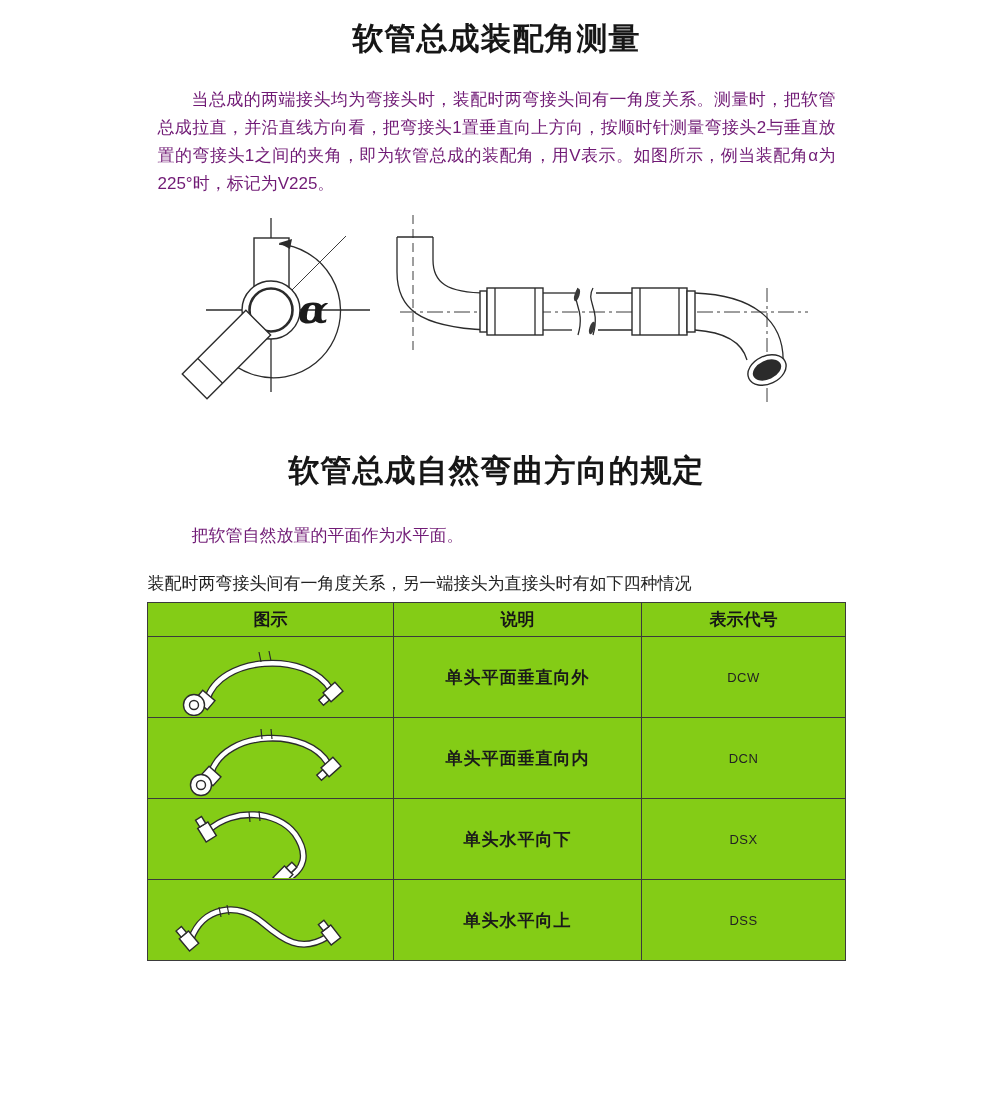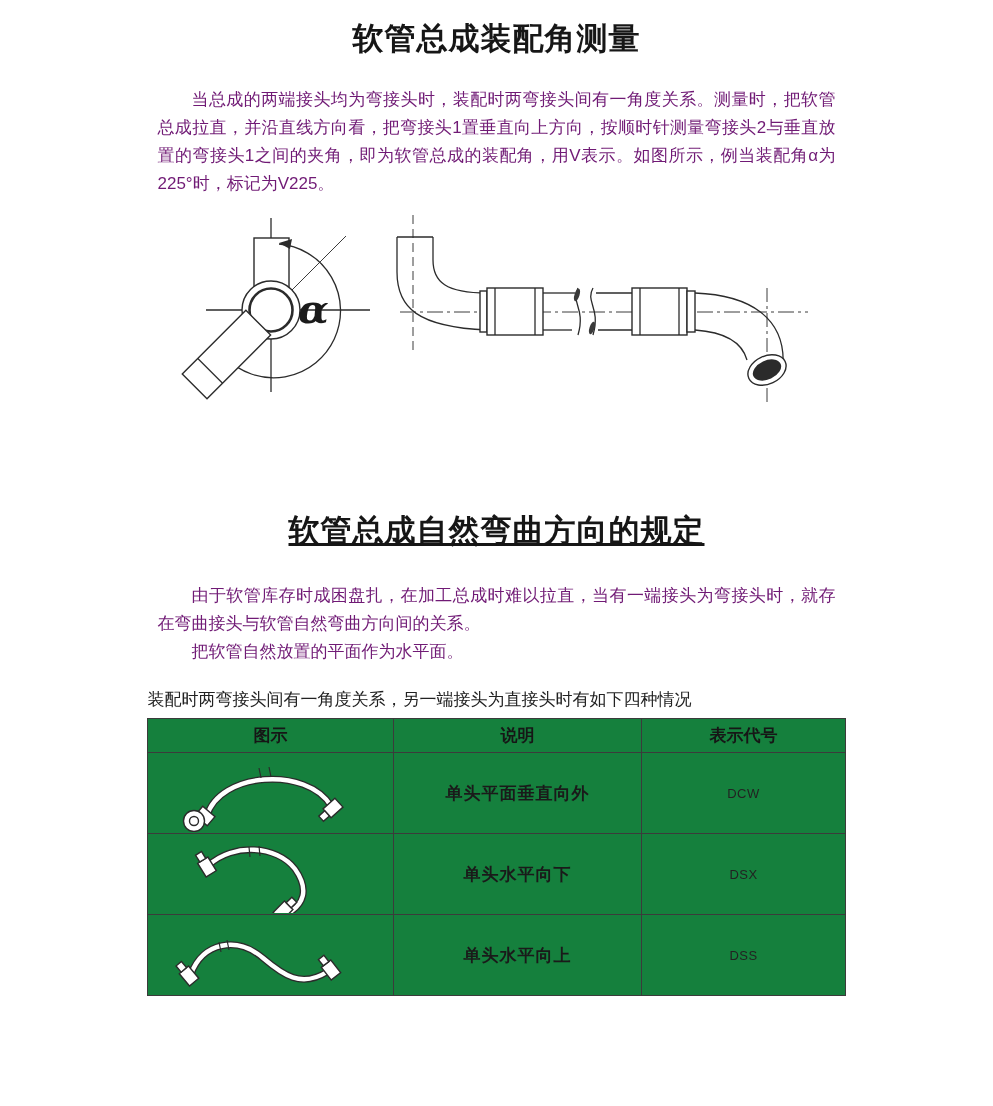--- a/index.html
+++ b/index.html
@@ -1,36 +1,36 @@
 <!DOCTYPE html>
 <html><head>
 <meta charset="utf-8">
 <style>
   html,body{margin:0;padding:0;background:#ffffff;}
   body{font-family:"Liberation Sans","DejaVu Sans",sans-serif;color:#1d1d1d;}
   .page{width:993px;height:1106px;position:relative;background:#ffffff;overflow:hidden;}
 
   .doc-title{margin:0;padding-top:18px;height:42px;text-align:center;
     font-size:31px;font-weight:bold;letter-spacing:1px;color:#161616;}
-  .title2{margin-top:100px;padding-top:0;text-decoration:underline;}
+  .title2{margin-top:40px;padding-top:0;}
 
   .para{width:678px;margin:26px auto 0 auto;font-size:17px;line-height:28px;
     text-align:justify;color:#701a75;}
   .para p{margin:0;text-indent:2em;}
   .para2{margin-top:30px;}
 
   .diagrams{position:relative;height:200px;margin-top:12px;}
   #dg1{position:absolute;left:168px;top:0;}
   #dg2{position:absolute;left:388px;top:0;}
 
   .table-intro{width:698px;margin:22px auto 0 auto;font-size:17px;line-height:24px;color:#222;}
 
   table.spec{width:698px;margin:6px auto 0 auto;border-collapse:collapse;table-layout:fixed;}
   table.spec th,table.spec td{border:1.5px solid #3b3b3b;text-align:center;vertical-align:middle;
-    padding:0;background:#15803d;}
+    padding:0;background:#84cc16;}
   table.spec th{height:33px;font-size:17px;font-weight:bold;color:#161616;}
   table.spec td{height:80px;}
   td.desc{font-size:17px;font-weight:bold;letter-spacing:1px;color:#1a1a1a;font-family:Liberation Serif, serif;}
   td.code{font-size:13px;letter-spacing:0.5px;color:#222;}
   td.fig svg{display:block;margin:0 auto;}
 
   
   .ln{stroke:#2b2b2b;stroke-width:1.3;fill:none;}
   .cl{stroke:#3c3c3c;stroke-width:1;fill:none;}
   .wh{fill:#ffffff;stroke:#2b2b2b;stroke-width:1.4;}
@@ -103,21 +103,20 @@
       <path class="ln" d="M 307 83 C 362 85 398 108 395 156"></path>
       <path class="ln" d="M 307 120 C 336 122 354 132 359 150"></path>
       <ellipse class="wh" cx="379" cy="160" rx="20" ry="14" transform="rotate(-25 379 160)"></ellipse>
       <ellipse cx="379" cy="160" rx="15" ry="9.5" transform="rotate(-25 379 160)" fill="#2b2b2b"></ellipse>
     </svg>
   </div>
 
   <h1 class="doc-title title2">软管总成自然弯曲方向的规定</h1>
 
   <div class="para para2">
-    <p>由于软管库存时成困盘扎，在加工总成时难以拉直，当有一端接头为弯接头时，就存在弯曲接头与软管自然弯曲方向间的关系。</p>
     <p>把软管自然放置的平面作为水平面。</p>
   </div>
 
   <div class="table-intro">装配时两弯接头间有一角度关系，另一端接头为直接头时有如下四种情况</div>
 
   <table class="spec">
     <colgroup>
       <col style="width:246px">
         <col style="width:248px">
         <col style="width:204px">
@@ -147,20 +146,41 @@
               <rect class="fit" x="168.5" y="62" width="7" height="8"></rect>
             </g>
           </svg>
         </td>
         <td class="desc">单头平面垂直向外</td>
         <td class="code">DCW</td>
       </tr>
       <tr>
         <td class="fig">
           <svg width="220" height="78" viewBox="0 0 220 78">
+            <path class="tube-o" d="M 50 54 C 64 10 148 8 168 46"></path>
+            <path class="tube-i" d="M 50 54 C 64 10 148 8 168 46"></path>
+            <line class="tick" x1="100" y1="10" x2="101" y2="20"></line>
+            <line class="tick" x1="110" y1="10" x2="111" y2="20"></line>
+            <g transform="rotate(-48 50 57)">
+                <rect class="fit" x="44" y="49" width="12" height="16"></rect>
+              </g>
+            <circle class="fit" cx="40" cy="66" r="10.5"></circle>
+            <circle class="fit" cx="40" cy="66" r="4.5"></circle>
+            <g transform="rotate(48 170 48)">
+              <rect class="fit" x="164" y="40" width="12" height="16"></rect>
+              <rect class="fit" x="166.5" y="56" width="7" height="8"></rect>
+            </g>
+          </svg>
+        </td>
+        <td class="desc">单头平面垂直向内</td>
+        <td class="code">DCN</td>
+      </tr>
+      <tr>
+        <td class="fig">
+          <svg width="220" height="78" viewBox="0 0 220 78">
             <path class="tube-o" d="M 48 30 C 72 8 116 10 134 34 C 148 54 144 70 124 80"></path>
             <path class="tube-i" d="M 48 30 C 72 8 116 10 134 34 C 148 54 144 70 124 80"></path>
             <line class="tick" x1="88" y1="12" x2="89" y2="22"></line>
             <line class="tick" x1="98" y1="11" x2="99" y2="21"></line>
             <g transform="rotate(-32 46 32)">
               <rect class="fit" x="40" y="24" width="12" height="16"></rect>
               <rect class="fit" x="42.5" y="16" width="7" height="8"></rect>
             </g>
             <g transform="rotate(225 122 76)">
               <rect class="fit" x="116" y="68" width="12" height="16"></rect>

